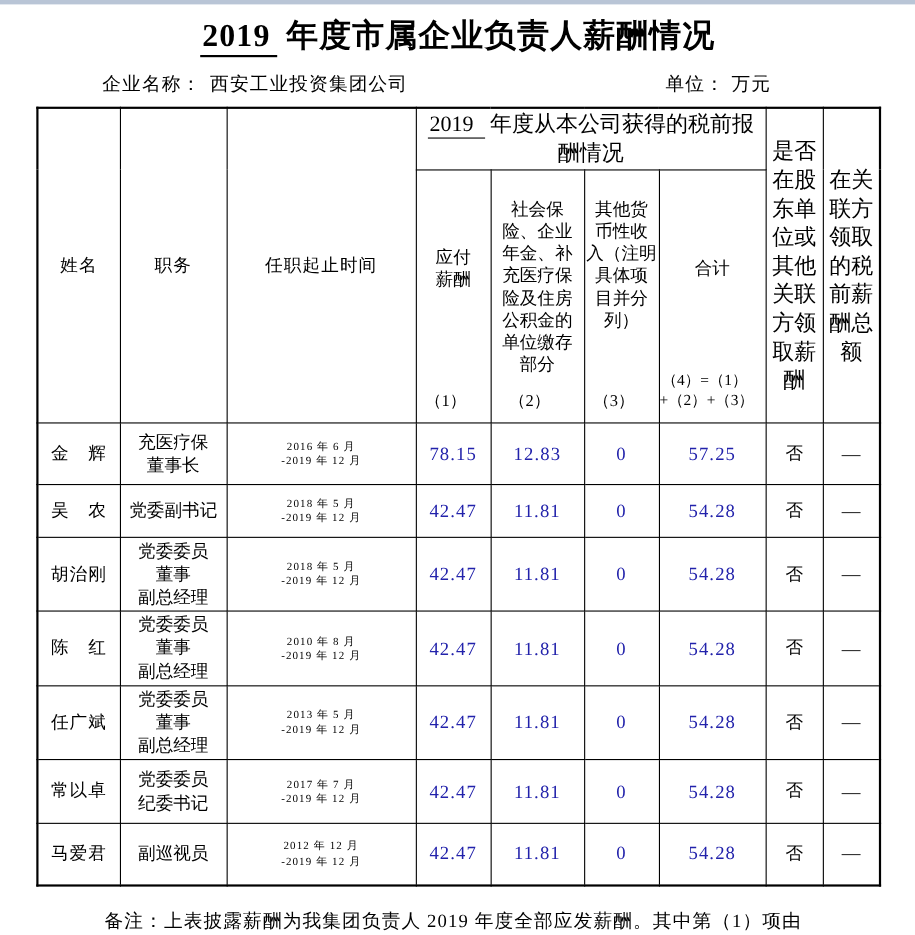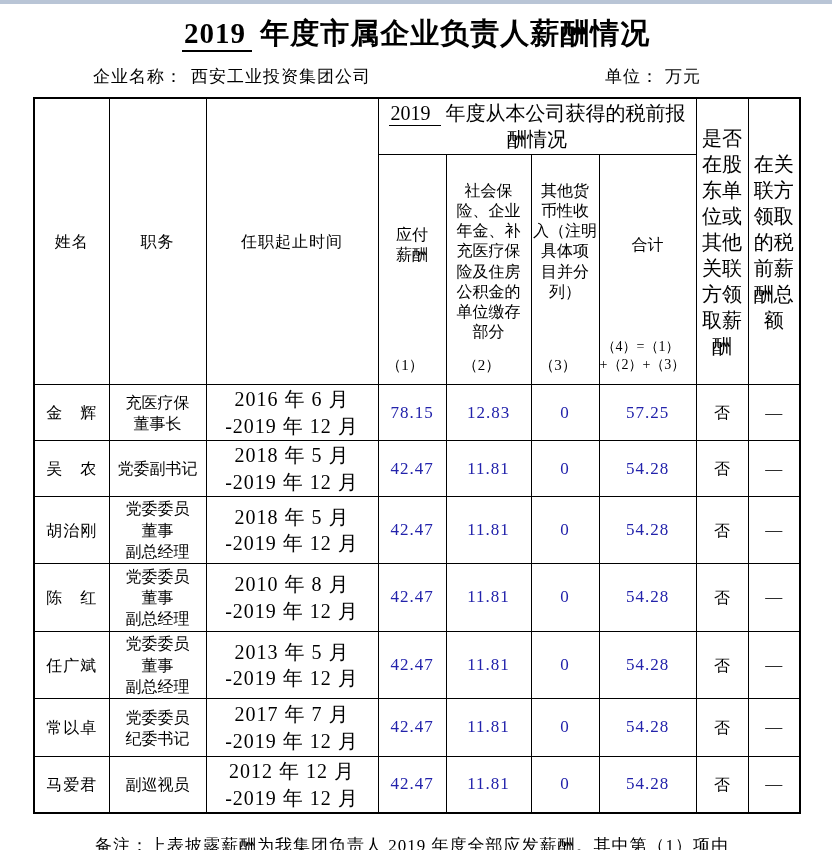--- a/index.html
+++ b/index.html
@@ -51,21 +51,21 @@
   td.sub.top .sub-main { padding-top:5px; }
   td.sub .sub-num {
     position:absolute; bottom:9px; left:0; right:14px;
     text-align:center; font-size:15px;
   }
   td.sub .sub-num.formula { font-size:14px; line-height:1.35; white-space:pre-line; }
   td.sub.mid .sub-main { margin-bottom:28px; }
 
   td.cell-num { color:var(--accent-number,#2222ab); font-size:17px; letter-spacing:1px; }
   td.cell-name { letter-spacing:1px; }
-  td.cell-term { font-size:20px; letter-spacing:1px; }
+  td.cell-term { font-size:10px; letter-spacing:1px; }
   td.cell-dash { font-size:17px; }
 
   .note {
     margin:14px 98px 0 95px;
     font-size:17px; line-height:2.15; letter-spacing:1px;
     white-space:pre-line;
   }
 </style>
 </head>
 <body>

